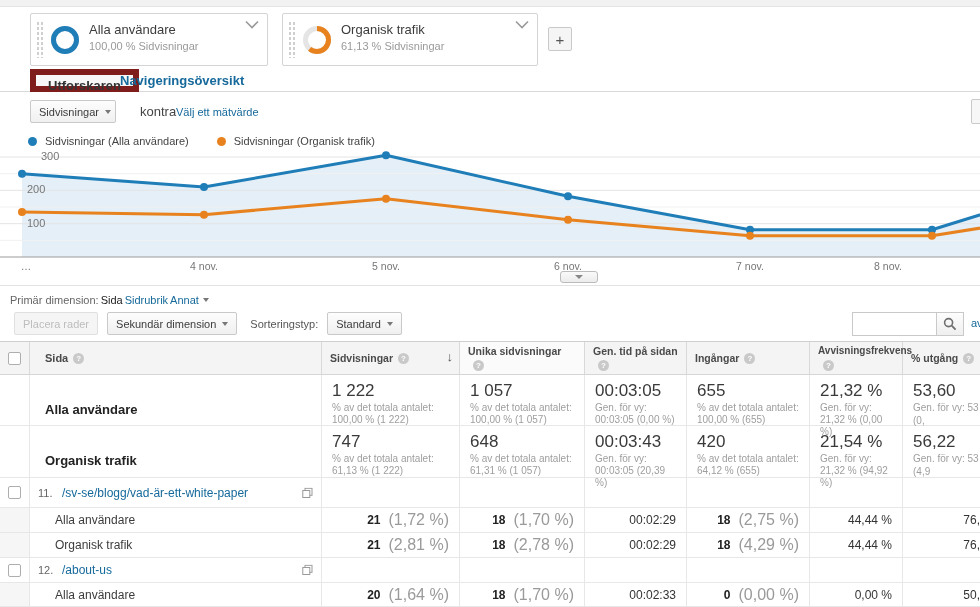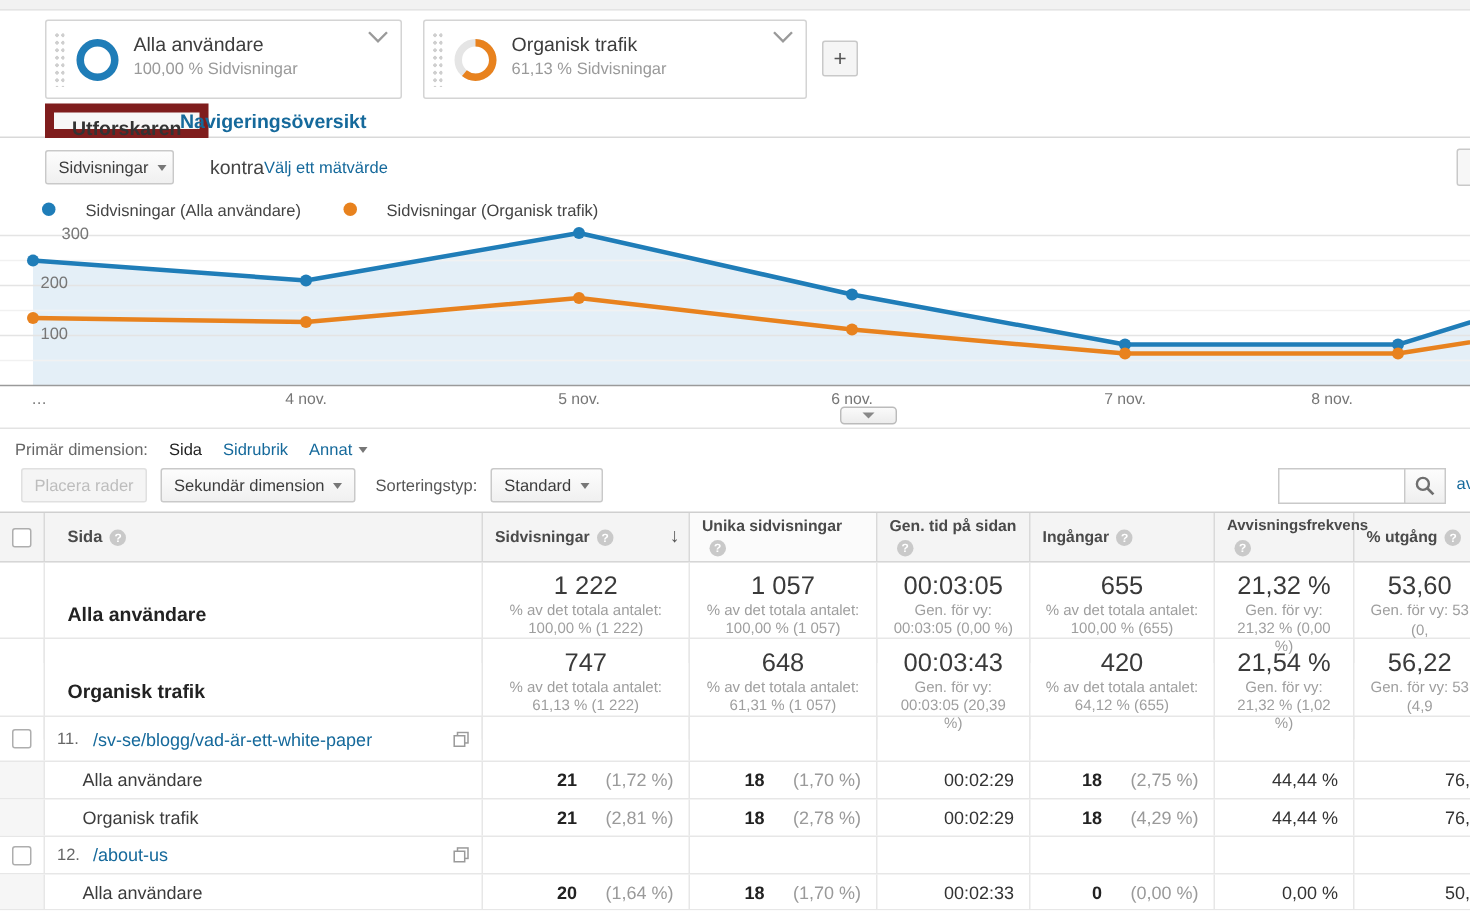--- a/index.html
+++ b/index.html
@@ -30,34 +30,34 @@
   .btn { display:inline-flex; align-items:center; gap:6px; background:linear-gradient(#fdfdfd,#f0f0f0);
       border:1px solid #c9c9c9; border-radius:2px; font-size:11px; color:#3c3c3c; padding:0 8px; height:23px; }
   .caret { width:0; height:0; border-left:3.5px solid transparent; border-right:3.5px solid transparent; border-top:4px solid #777; }
   .metric-btn { position:absolute; left:30px; top:100px; width:86px; justify-content:space-between; }
   .kontra { position:absolute; left:140px; top:104px; font-size:13px; color:#444; }
   .pick-metric { position:absolute; left:176px; top:106px; font-size:11px; color:#15699b; cursor:pointer; }
   .cutbtn { position:absolute; left:971px; top:99px; width:20px; height:25px; background:#f7f7f7; border:1px solid #c9c9c9; border-radius:2px; }
 
   
   .legend { position:absolute; left:28px; top:135px; display:flex; gap:28px; font-size:11px; color:#444; }
-  .legend .it { display:flex; gap:20px; }
+  .legend .it { display:flex; align-items:center; gap:8px; }
   .dot { width:9px; height:9px; border-radius:50%; }
 
   
   #chart-svg { position:absolute; left:0; top:149px; }
   .ylab { position:absolute; left:27px; font-size:11px; color:#767676; }
   .xlab { position:absolute; top:260px; font-size:10.5px; color:#767676; transform:translateX(-50%); white-space:nowrap; }
   .slider-handle { position:absolute; left:560px; top:271px; width:38px; height:12px; background:linear-gradient(#fafafa,#ececec);
       border:1px solid #bbb; border-radius:3px; display:flex; align-items:center; justify-content:center; }
   .slider-handle .tri { width:0; height:0; border-left:4px solid transparent; border-right:4px solid transparent; border-top:4px solid #888; }
   .chart-divider { position:absolute; left:0; top:285px; width:980px; height:1px; background:#e3e3e3; }
 
   
-  .dim-row { position:absolute; left:10px; top:294px; font-size:11px; display:flex; gap:14px; align-items:center; }
+  .dim-row { position:absolute; left:10px; top:294px; font-size:11px; display:flex; gap:2px; align-items:center; }
   .dim-row .lbl { color:#666; }
   .dim-row .sel { color:#222; }
   .dim-row a { color:#15699b; text-decoration:none; cursor:pointer; display:inline-flex; align-items:center; gap:4px; }
 
   
   .ctrl-row { position:absolute; left:14px; top:312px; display:flex; align-items:center; gap:9px; }
   .btn-disabled { background:#f5f5f5; border-color:#e0e0e0; color:#bdbdbd; }
   .sort-lbl { font-size:11px; color:#555; margin-left:4px; }
   .search-wrap { position:absolute; left:852px; top:312px; display:flex; align-items:center; }
   .search-input { width:84px; height:24px; border:1px solid #c9c9c9; border-right:none; font-size:11px; padding:0 5px; outline:none; }
@@ -73,37 +73,37 @@
   .thead { height:33px; background:#f4f4f4; border-bottom:1px solid #d6d6d6; }
   .thead .cell { display:flex; align-items:center; font-weight:bold; color:#4a4a4a; font-size:10.5px;
       padding:2px 8px; border-right:1px solid #d9d9d9; line-height:12px; flex-wrap:wrap; }
   .thead .c-unique { background:#fbfbfb; }
   .qmark { display:inline-block; width:11px; height:11px; border-radius:50%; background:#c9c9c9; color:#fff;
       font-size:8px; line-height:11px; text-align:center; margin-left:5px; font-weight:bold; flex:none; }
   .sort-arrow { position:absolute; right:6px; top:9px; color:#555; font-size:13px; font-weight:bold; }
   .chkbox { width:13px; height:13px; border:1px solid #aeaeae; border-radius:2px; background:#fff; }
   .c-check { display:flex; align-items:center; justify-content:center; }
 
-  .sumrow .cell { padding:6px 10px 4px; text-align:center; }
+  .sumrow .cell { padding:6px 10px 4px; text-align:left; }
   .sumrow .c-name { display:flex; align-items:center; padding-left:15px; font-size:13px; font-weight:bold; color:#222; text-align:left; }
   .sumrow .main { font-size:17px; color:#3a3a3a; line-height:20px; }
   .sumrow .subt { font-size:10px; color:#9e9e9e; line-height:12px; margin-top:1px; }
   .c-exit { padding-right:30px !important; }
 
   .grow { background:#fff; }
   .grow .c-page { display:flex; align-items:center; padding-left:8px; }
   .rindex { color:#666; width:24px; font-size:11px; }
   .plink { color:#15699b; font-size:12px; text-decoration:none; cursor:pointer; }
   .ext { position:absolute; right:8px; top:50%; transform:translateY(-50%); }
 
   .subrow .c-check { background:#f6f6f6; }
   .subrow .cell { display:flex; align-items:center; justify-content:flex-end; padding:0 10px; }
   .subrow .c-name { justify-content:flex-start; padding-left:25px; font-size:12px; color:#3c3c3c; }
   .subrow .v { font-weight:bold; color:#222; font-size:12px; }
-  .subrow .pct { color:#9a9a9a; font-size:12px; margin-left:19px; }
+  .subrow .pct { color:#9a9a9a; font-size:16px; margin-left:8px; }
   .subrow .plain { color:#333; font-size:12px; }
   .h30 { height:30px; } .h25 { height:25px; } .h24 { height:24px; }
   .h51 { height:51px; } .h52 { height:52px; }
 </style>
 </head>
 <body>
 
 <div id="app">
   <div class="topstrip"></div>
 
@@ -318,21 +318,21 @@
       <div class="cell">
         <div class="main">00:03:43</div>
         <div class="subt">Gen. för vy: 00:03:05 (20,39 %)</div>
       </div>
       <div class="cell">
         <div class="main">420</div>
         <div class="subt">% av det totala antalet: 64,12 % (655)</div>
       </div>
       <div class="cell">
         <div class="main">21,54 %</div>
-        <div class="subt">Gen. för vy: 21,32 % (1,02 %)</div>
+        <div class="subt">Gen. för vy: 21,32 % (94,92 %)</div>
       </div>
       <div class="cell c-exit">
         <div class="main">56,22</div>
         <div class="subt">Gen. för vy: 53</div>
         <div class="subt">(4,9</div>
       </div>
     </div>
 
     <div class="trow grow h30">
       <div class="cell c-check">

